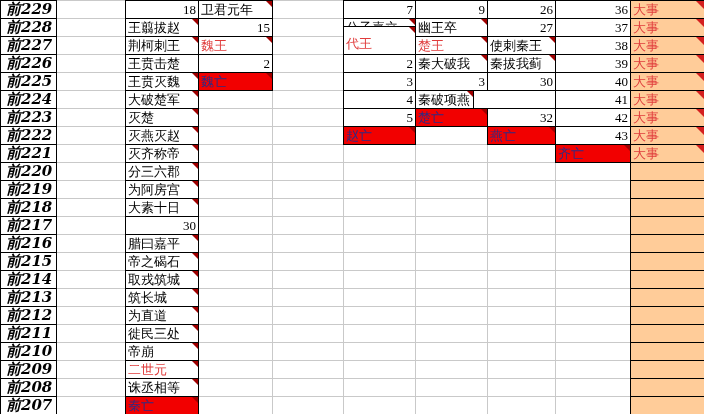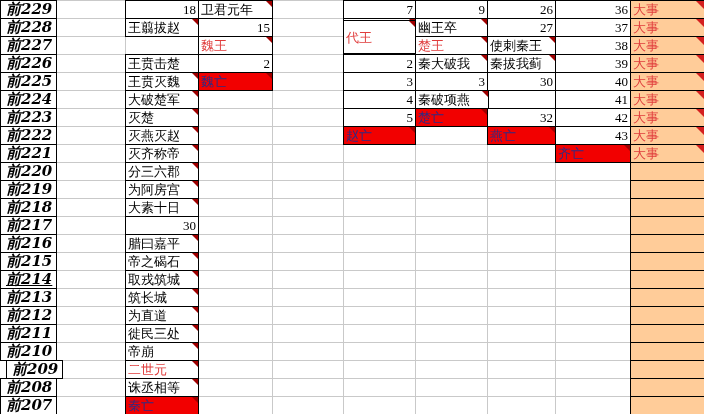--- a/index.html
+++ b/index.html
@@ -104,26 +104,30 @@
       <span class="txt">37</span>
     </div>
     <div class="cell bd peach" style="left: 630px; top: 18px; width: 75px; height: 19px;">
       <span class="txt">大事</span>
       <span class="wedge big"></span>
     </div>
     <div class="cell bd year" style="left: 0px; top: 36px; width: 57px; height: 19px;">
       <span class="txt">前227</span>
     </div>
     <div class="cell" style="left: 56px; top: 36px; width: 70px; height: 19px;"></div>
+    <div class="cell bd" style="left: 125px; top: 36px; width: 74px; height: 19px;">
+      <span class="txt">荆柯刺王</span>
+      <span class="wedge"></span>
+    </div>
     <div class="cell bd rt" style="left: 198px; top: 36px; width: 75px; height: 19px;">
       <span class="txt">魏王</span>
       <span class="wedge"></span>
     </div>
     <div class="cell" style="left: 272px; top: 36px; width: 72px; height: 19px;"></div>
-    <div class="cell bd rt" style="left: 343px; top: 20px; width: 73px; height: 34px;">
+    <div class="cell bd rt" style="left: 343px; top: 26px; width: 73px; height: 34px;">
       <span class="txt">代王</span>
       <span class="wedge"></span>
     </div>
     <div class="cell bd rt" style="left: 415px; top: 36px; width: 73px; height: 19px;">
       <span class="txt">楚王</span>
       <span class="wedge"></span>
     </div>
     <div class="cell bd" style="left: 487px; top: 36px; width: 69px; height: 19px;">
       <span class="txt">使刺秦王</span>
       <span class="wedge"></span>
@@ -199,21 +203,21 @@
     <div class="cell" style="left: 56px; top: 90px; width: 70px; height: 19px;"></div>
     <div class="cell bd" style="left: 125px; top: 90px; width: 74px; height: 19px;">
       <span class="txt">大破楚军</span>
       <span class="wedge"></span>
     </div>
     <div class="cell" style="left: 198px; top: 90px; width: 75px; height: 19px;"></div>
     <div class="cell" style="left: 272px; top: 90px; width: 72px; height: 19px;"></div>
     <div class="cell bd ar" style="left: 343px; top: 90px; width: 73px; height: 19px;">
       <span class="txt">4</span>
     </div>
-    <div class="cell bd" style="left: 415px; top: 90px; width: 74px; height: 19px; align-items: flex-end;">
+    <div class="cell bd" style="left: 415px; top: 90px; width: 59px; height: 19px; align-items: flex-end;">
       <span class="txt">秦破项燕</span>
       <span class="wedge"></span>
     </div>
     <div class="cell bd ar" style="left: 555px; top: 90px; width: 76px; height: 19px; padding-left: 32px;">
       <span class="txt">41</span>
     </div>
     <div class="cell bd peach" style="left: 630px; top: 90px; width: 75px; height: 19px;">
       <span class="txt">大事</span>
       <span class="wedge big"></span>
     </div>
@@ -373,21 +377,21 @@
       <span class="txt">帝之碣石</span>
       <span class="wedge"></span>
     </div>
     <div class="cell" style="left: 198px; top: 252px; width: 75px; height: 19px;"></div>
     <div class="cell" style="left: 272px; top: 252px; width: 72px; height: 19px;"></div>
     <div class="cell" style="left: 343px; top: 252px; width: 73px; height: 19px;"></div>
     <div class="cell" style="left: 415px; top: 252px; width: 73px; height: 19px;"></div>
     <div class="cell" style="left: 487px; top: 252px; width: 69px; height: 19px;"></div>
     <div class="cell" style="left: 555px; top: 252px; width: 76px; height: 19px;"></div>
     <div class="cell bd peach" style="left: 630px; top: 252px; width: 75px; height: 19px;"></div>
-    <div class="cell bd year" style="left: 0px; top: 270px; width: 57px; height: 19px; text-decoration: underline;">
+    <div class="cell bd year" style="left: 0px; top: 270px; width: 57px; height: 19px;">
       <span class="txt">前214</span>
     </div>
     <div class="cell" style="left: 56px; top: 270px; width: 70px; height: 19px;"></div>
     <div class="cell bd" style="left: 125px; top: 270px; width: 74px; height: 19px;">
       <span class="txt">取戎筑城</span>
       <span class="wedge"></span>
     </div>
     <div class="cell" style="left: 198px; top: 270px; width: 75px; height: 19px;"></div>
     <div class="cell" style="left: 272px; top: 270px; width: 72px; height: 19px;"></div>
     <div class="cell" style="left: 343px; top: 270px; width: 73px; height: 19px;"></div>
@@ -448,21 +452,21 @@
       <span class="txt">帝崩</span>
       <span class="wedge"></span>
     </div>
     <div class="cell" style="left: 198px; top: 342px; width: 75px; height: 19px;"></div>
     <div class="cell" style="left: 272px; top: 342px; width: 72px; height: 19px;"></div>
     <div class="cell" style="left: 343px; top: 342px; width: 73px; height: 19px;"></div>
     <div class="cell" style="left: 415px; top: 342px; width: 73px; height: 19px;"></div>
     <div class="cell" style="left: 487px; top: 342px; width: 69px; height: 19px;"></div>
     <div class="cell" style="left: 555px; top: 342px; width: 76px; height: 19px;"></div>
     <div class="cell bd peach" style="left: 630px; top: 342px; width: 75px; height: 19px;"></div>
-    <div class="cell bd year" style="left: 6px; top: 360px; width: 57px; height: 19px;">
+    <div class="cell bd year" style="left: 0px; top: 360px; width: 57px; height: 19px;">
       <span class="txt">前209</span>
     </div>
     <div class="cell" style="left: 56px; top: 360px; width: 70px; height: 19px;"></div>
     <div class="cell bd rt" style="left: 125px; top: 360px; width: 74px; height: 19px;">
       <span class="txt">二世元</span>
       <span class="wedge"></span>
     </div>
     <div class="cell" style="left: 198px; top: 360px; width: 75px; height: 19px;"></div>
     <div class="cell" style="left: 272px; top: 360px; width: 72px; height: 19px;"></div>
     <div class="cell" style="left: 343px; top: 360px; width: 73px; height: 19px;"></div>

